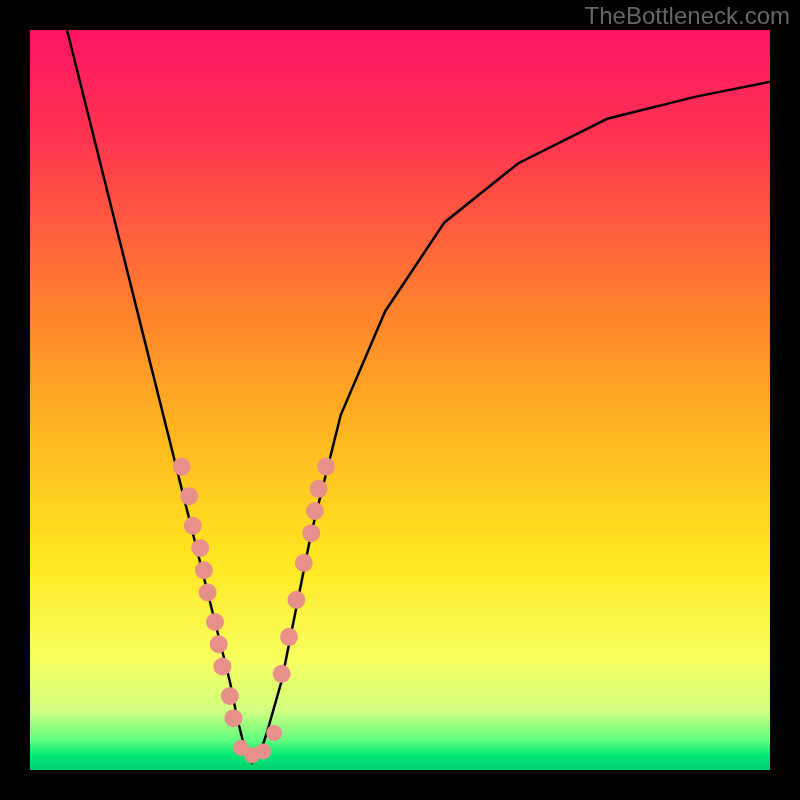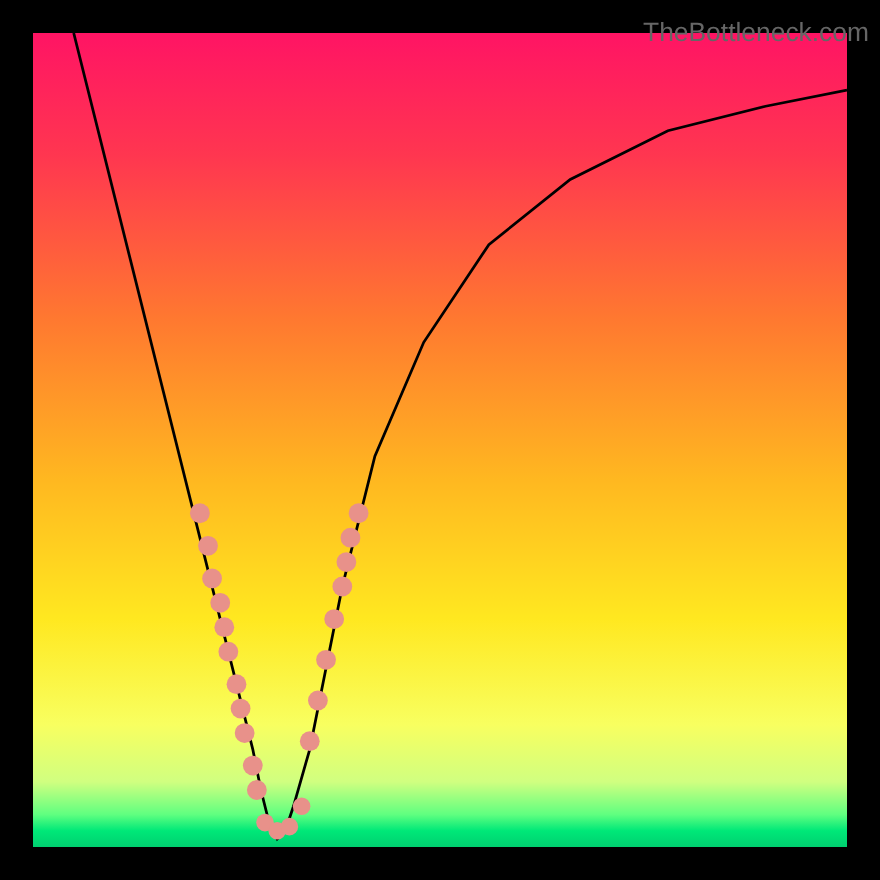--- a/index.html
+++ b/index.html
@@ -9,21 +9,21 @@
     }
     body {
       width: 800px;
       height: 800px;
       background: #000;
       position: relative;
       font-family: Arial, sans-serif;
     }
     .watermark {
       position: absolute;
-      top: 16px;
+      top: 2px;
       right: 10px;
       color: #666;
       font-size: 24px;
       z-index: 100;
       font-weight: normal;
     }
     .chart-area {
       position: absolute;
       top: 30px;
       left: 30px;

